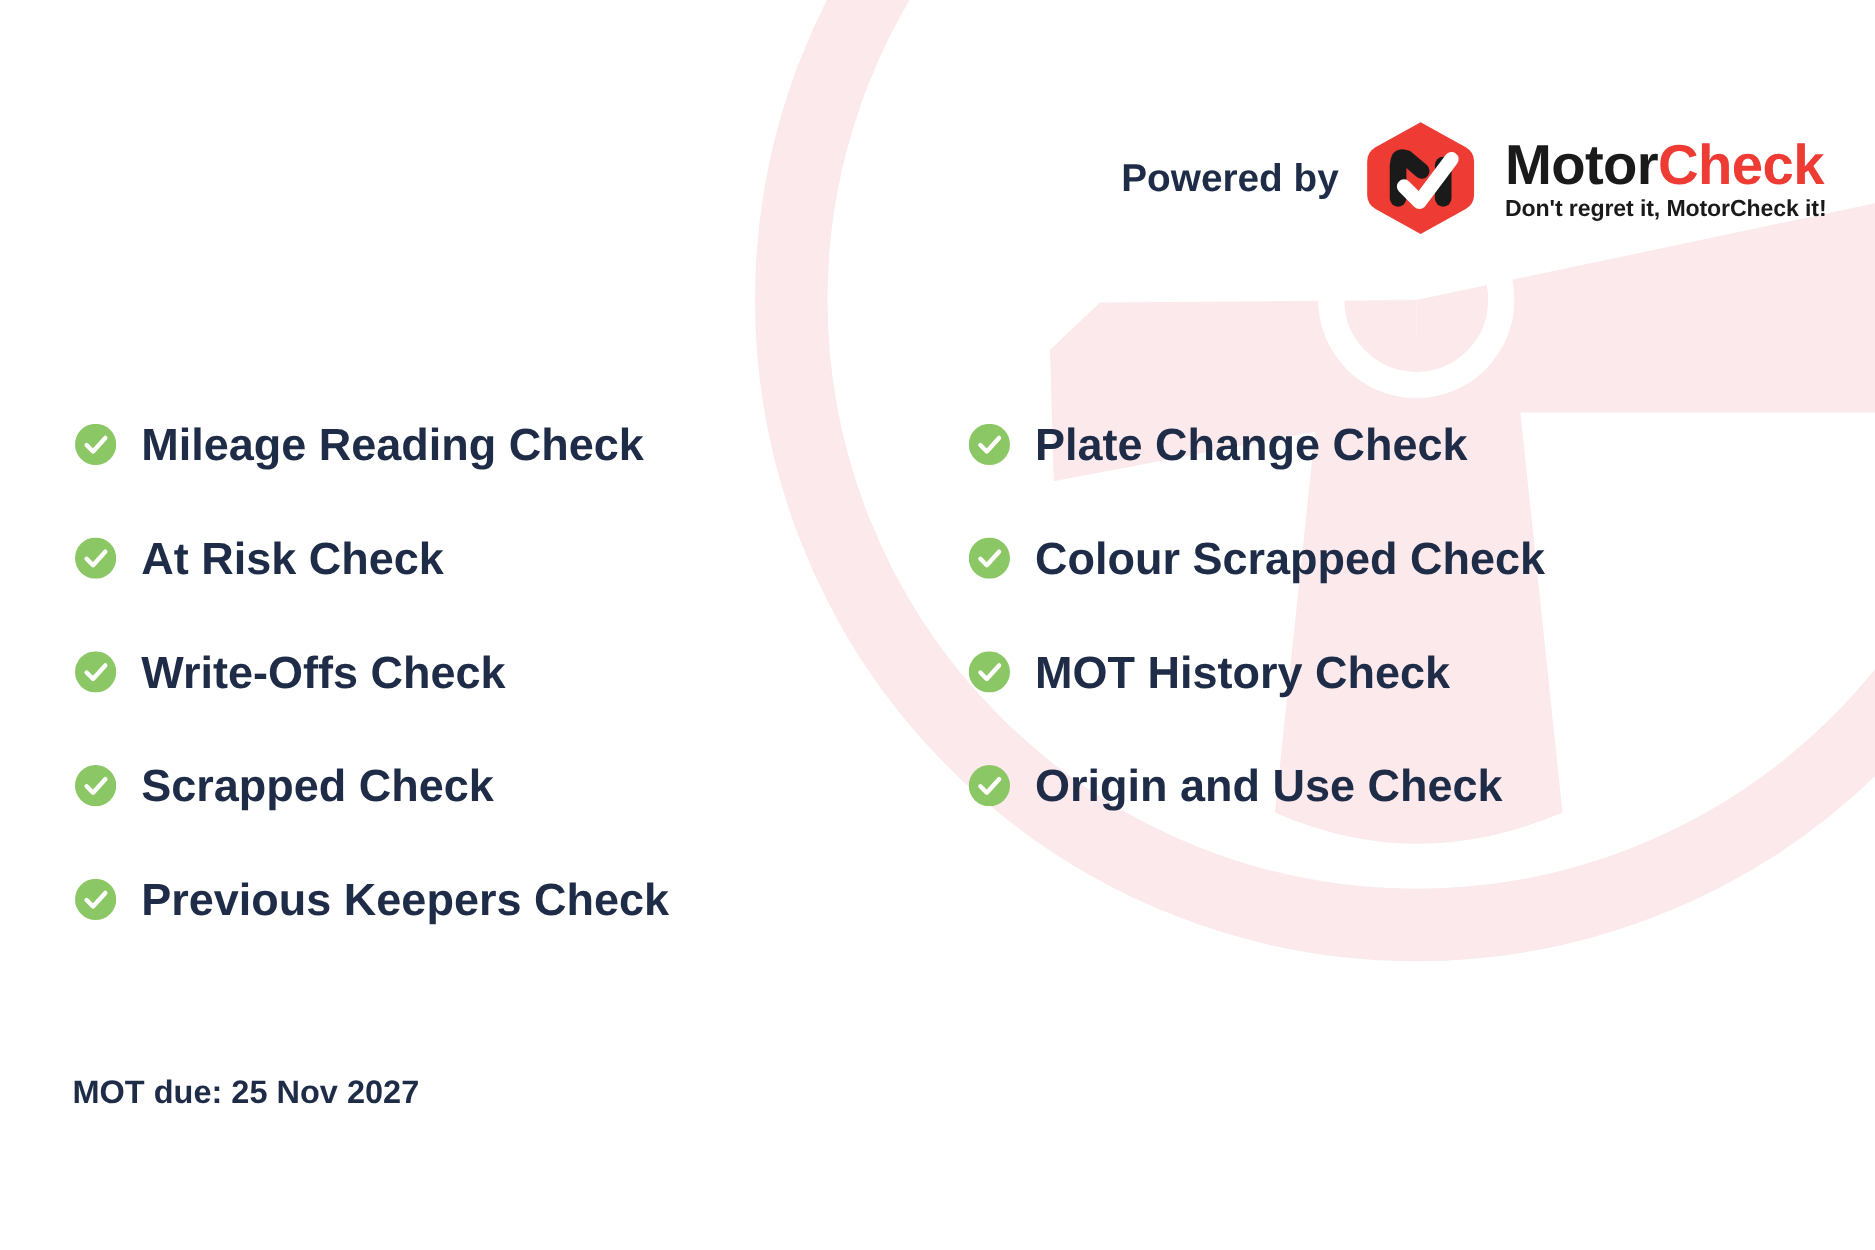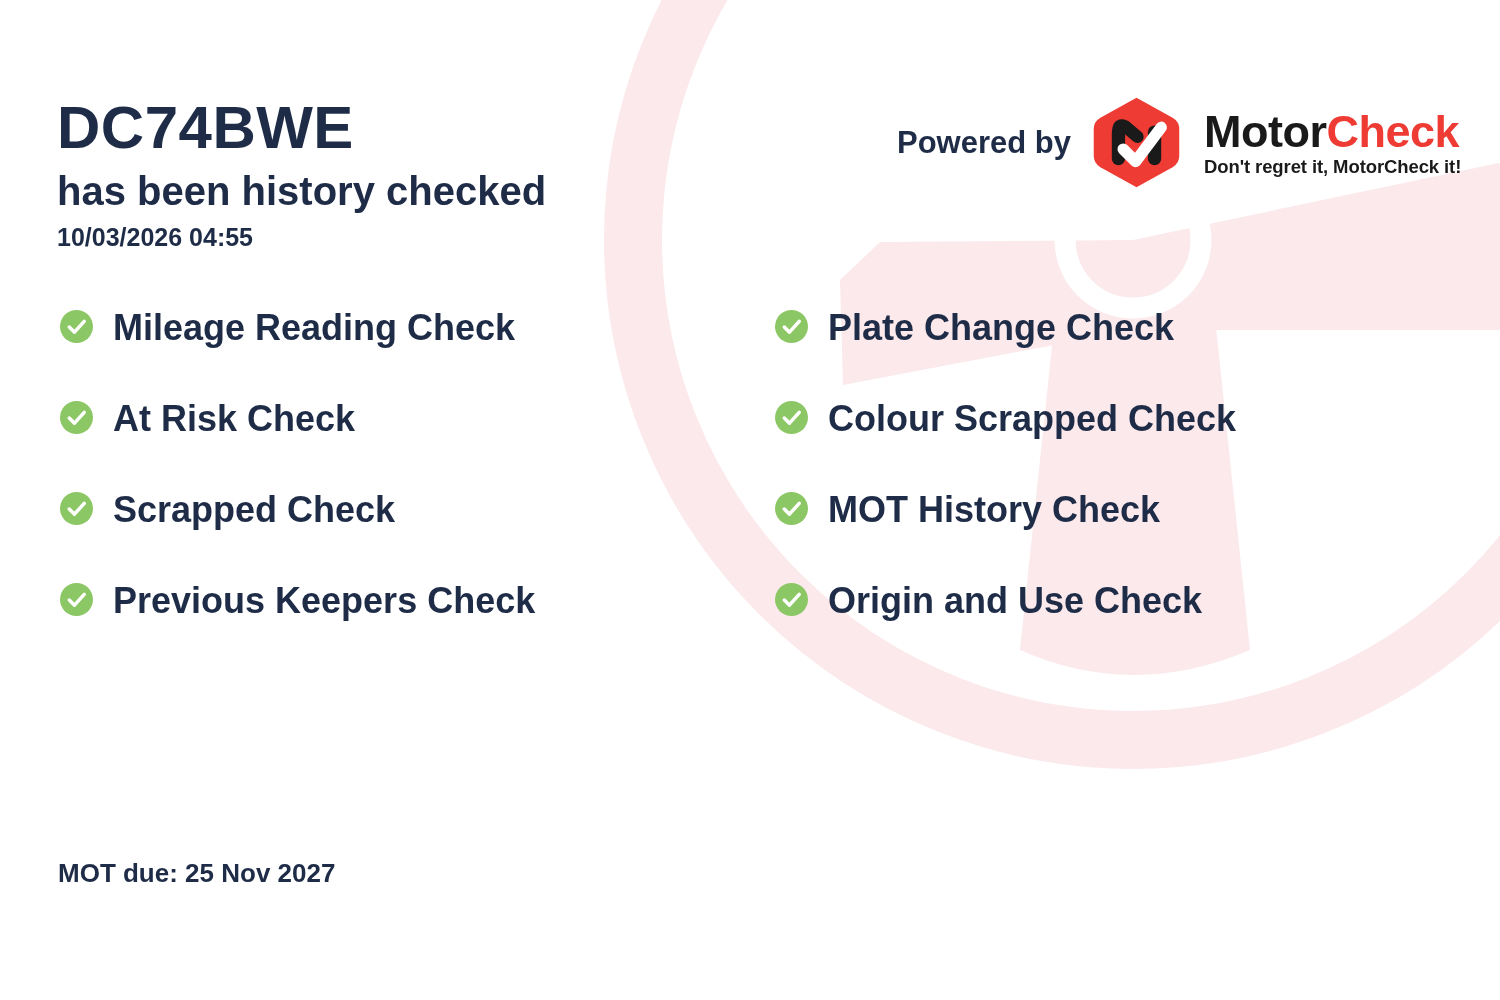--- a/index.html
+++ b/index.html
@@ -101,20 +101,21 @@
     letter-spacing:-0.1px;
   }
 
   
   .check-col { position:absolute; }
   #col-left  { left:60px;  top:310px; }
   #col-right { left:775px; top:310px; }
 
   .check-item {
     display:flex;
+    align-items:center;
     height:91px;
     gap:20px;
   }
   .badge {
     width:33px; height:33px;
     flex:none;
     display:block;
   }
   .check-label {
     font-size:36px;
@@ -155,25 +156,20 @@
       <path d="M 1133 240 L 1560 150 L 1600 250 L 1560 330 L 1133 330 Z" fill="#fbe9ec"></path>
 
       <path d="M 1060 270 L 1210 270 L 1250 650 Q 1133 700 1020 650 Z" fill="#fbe9ec"></path>
 
       <circle cx="1133" cy="240" r="68" fill="none" stroke="#ffffff" stroke-width="21"></circle>
     </g>
   </svg>
 
   <div id="content">
 
-    <div id="header">
-      <div id="reg">DC74BWE</div>
-      <div id="subtitle">has been history checked</div>
-      <div id="timestamp">10/03/2026 04:55</div>
-    </div>
 
     <div id="brandbar">
       <span id="powered-by">Powered by</span>
 
       <svg id="logo-mark" viewBox="0 0 100 100" aria-hidden="true">
         <path d="M50 3 L88 24 Q95 28 95 36 L95 64 Q95 72 88 76 L50 97
                  L12 76 Q5 72 5 64 L5 36 Q5 28 12 24 Z" fill="#ee3b33"></path>
         <rect x="24" y="32" width="14" height="42" rx="7" fill="#1a1a1a"></rect>
         <rect x="62" y="32" width="14" height="42" rx="7" fill="#1a1a1a"></rect>
         <path d="M31 37 Q31 30 38 33 L51 44" stroke="#1a1a1a" stroke-width="13" stroke-linecap="round" fill="none"></path>
@@ -199,20 +195,27 @@
       </div>
 
       <div class="check-item">
         <svg class="badge" viewBox="0 0 32 32">
           <circle cx="16" cy="16" r="16" fill="#8cc765"></circle>
           <path d="M9 16.5 L14 21.5 L23.5 11" stroke="#ffffff" stroke-width="3.4" stroke-linecap="round" stroke-linejoin="round" fill="none"></path>
         </svg>
         <span class="check-label">At Risk Check</span>
       </div>
 
+      <div class="check-item">
+        <svg class="badge" viewBox="0 0 32 32">
+          <circle cx="16" cy="16" r="16" fill="#8cc765"></circle>
+          <path d="M9 16.5 L14 21.5 L23.5 11" stroke="#ffffff" stroke-width="3.4" stroke-linecap="round" stroke-linejoin="round" fill="none"></path>
+        </svg>
+        <span class="check-label">Write-Offs Check</span>
+      </div>
 
       <div class="check-item">
         <svg class="badge" viewBox="0 0 32 32">
           <circle cx="16" cy="16" r="16" fill="#8cc765"></circle>
           <path d="M9 16.5 L14 21.5 L23.5 11" stroke="#ffffff" stroke-width="3.4" stroke-linecap="round" stroke-linejoin="round" fill="none"></path>
         </svg>
         <span class="check-label">Scrapped Check</span>
       </div>
 
 

